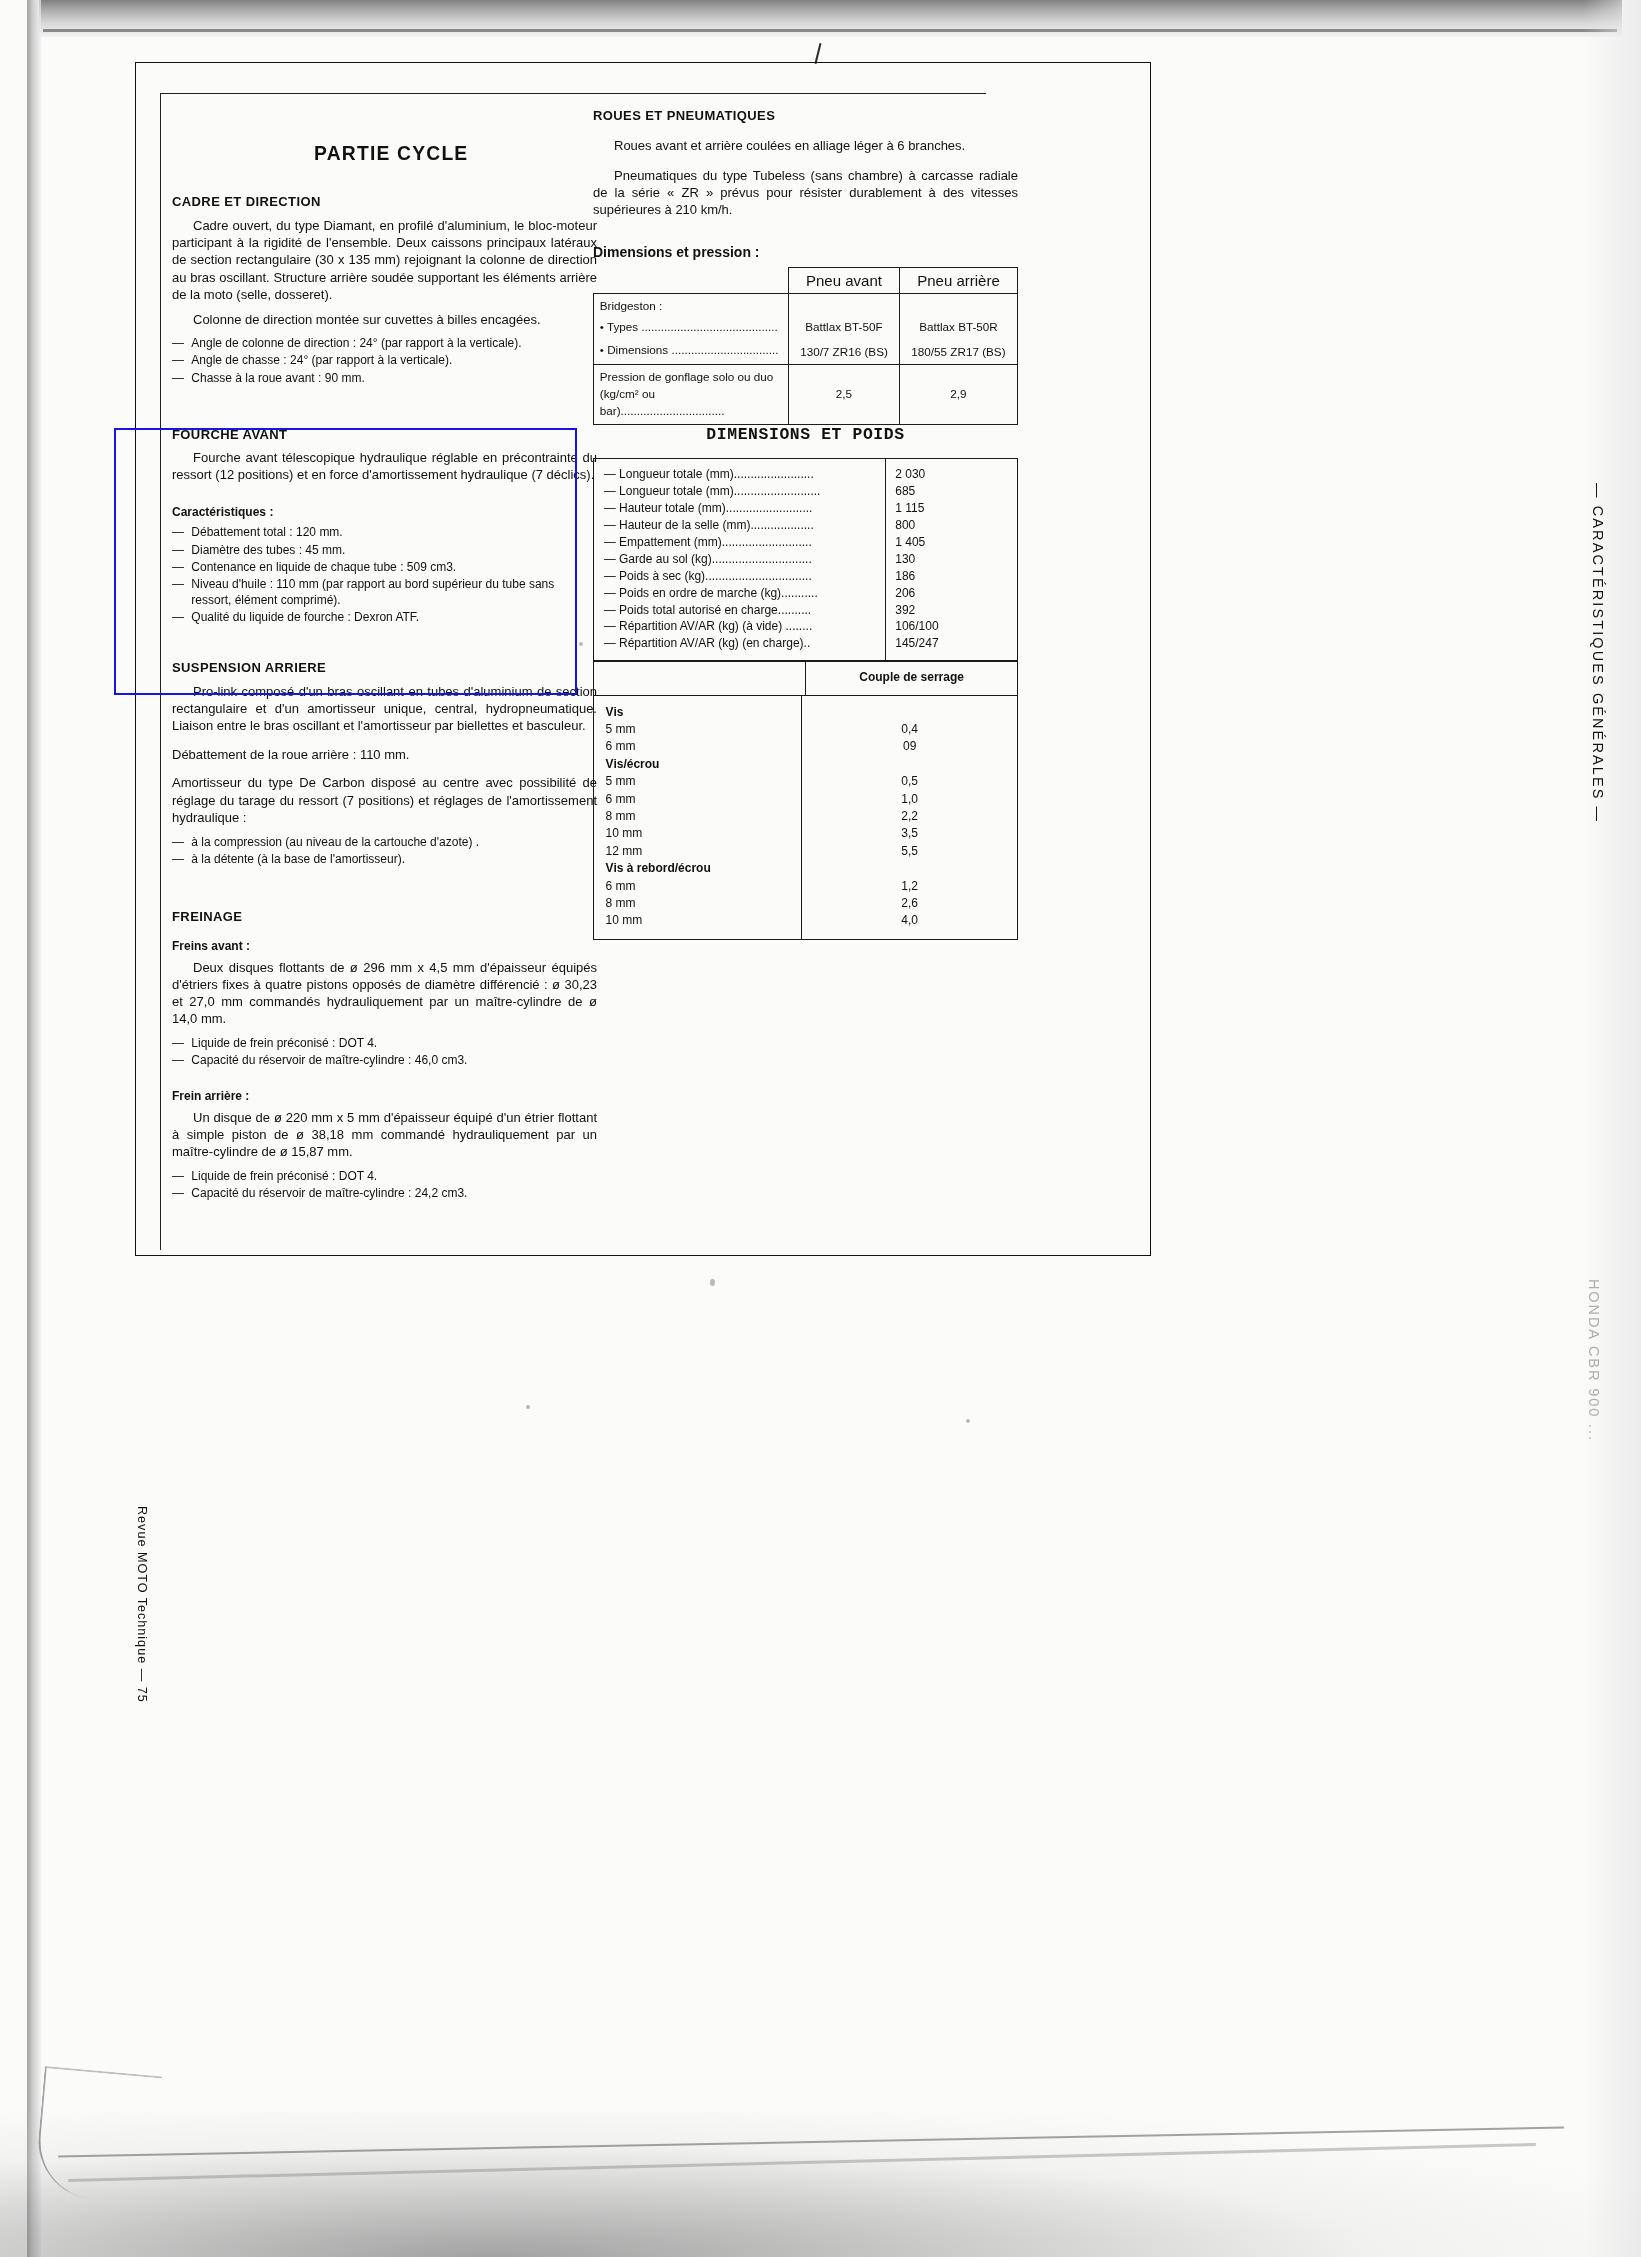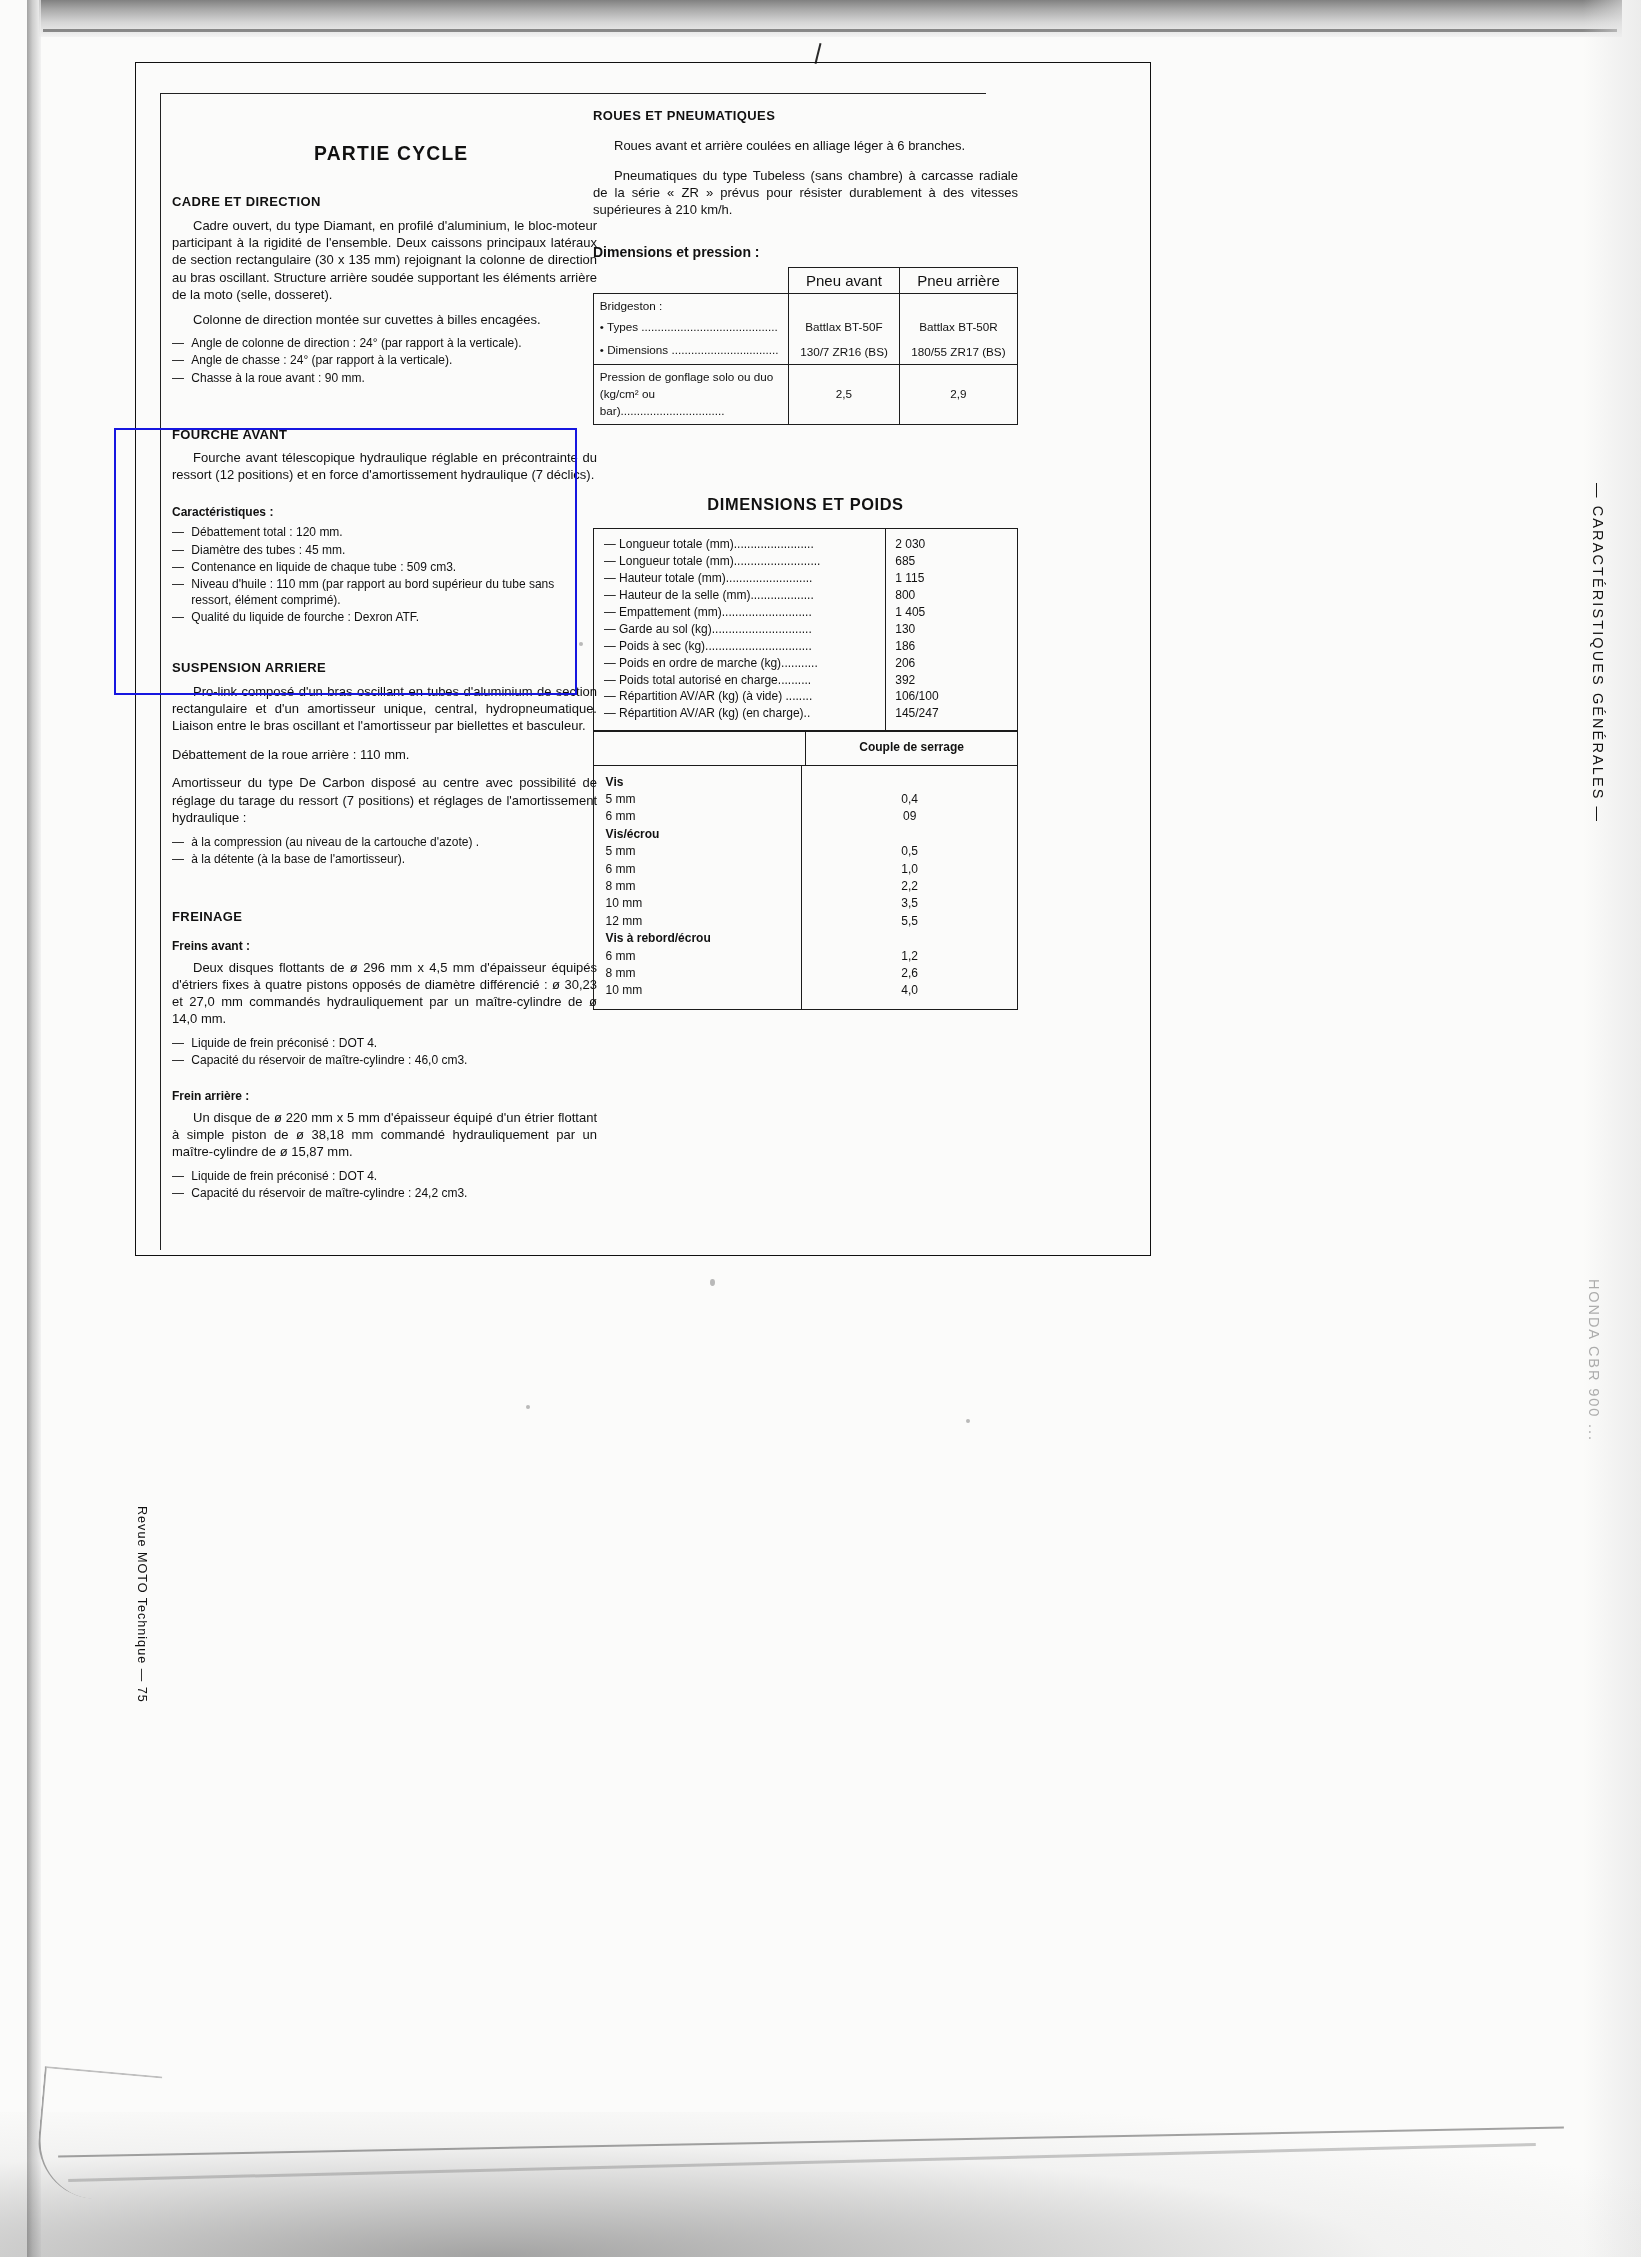--- a/index.html
+++ b/index.html
@@ -390,21 +390,21 @@
       <td class="val no-top">180/55 ZR17 (BS)</td>
     </tr>
     <tr>
       <td class="lbl">Pression de gonflage solo ou duo (kg/cm² ou bar)................................</td>
       <td class="val">2,5</td>
       <td class="val">2,9</td>
     </tr>
   </tbody>
     </table>
 
-  <h2 class="rcenter" style="margin-top:70px;">DIMENSIONS ET POIDS</h2>
+  <h2 class="rcenter" style="font-family:Liberation Mono, monospace;">DIMENSIONS ET POIDS</h2>
 
   <div class="dims-wrap">
     <div class="dims-left">
       <div>Longueur totale (mm)........................</div>
       <div>Longueur totale (mm)..........................</div>
       <div>Hauteur totale (mm)..........................</div>
       <div>Hauteur de la selle (mm)...................</div>
       <div>Empattement (mm)...........................</div>
       <div>Garde au sol (kg)..............................</div>
       <div>Poids à sec (kg)................................</div>

